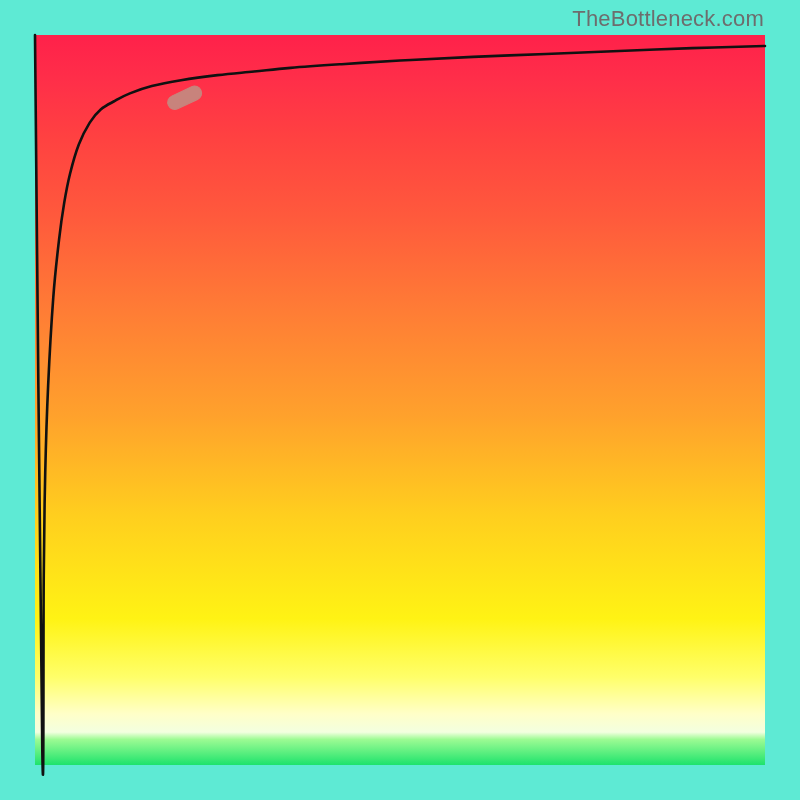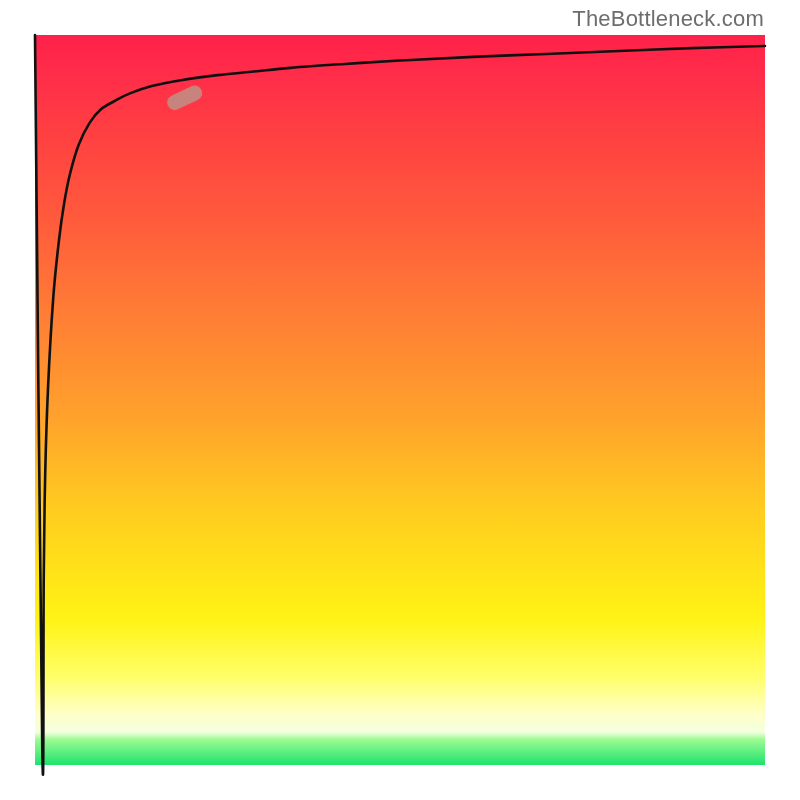--- a/index.html
+++ b/index.html
@@ -8,21 +8,21 @@
     width: 800px;
     height: 800px;
     background: #000;
     overflow: hidden;
     font-family: Arial, Helvetica, sans-serif;
   }
   .stage {
     position: relative;
     width: 800px;
     height: 800px;
-    background: #ffffff;
+    background: #5eead4;
   }
   .plot-area {
     position: absolute;
     left: 35px;
     top: 35px;
     width: 730px;
     height: 730px;
     
     background: linear-gradient(
       to bottom,

